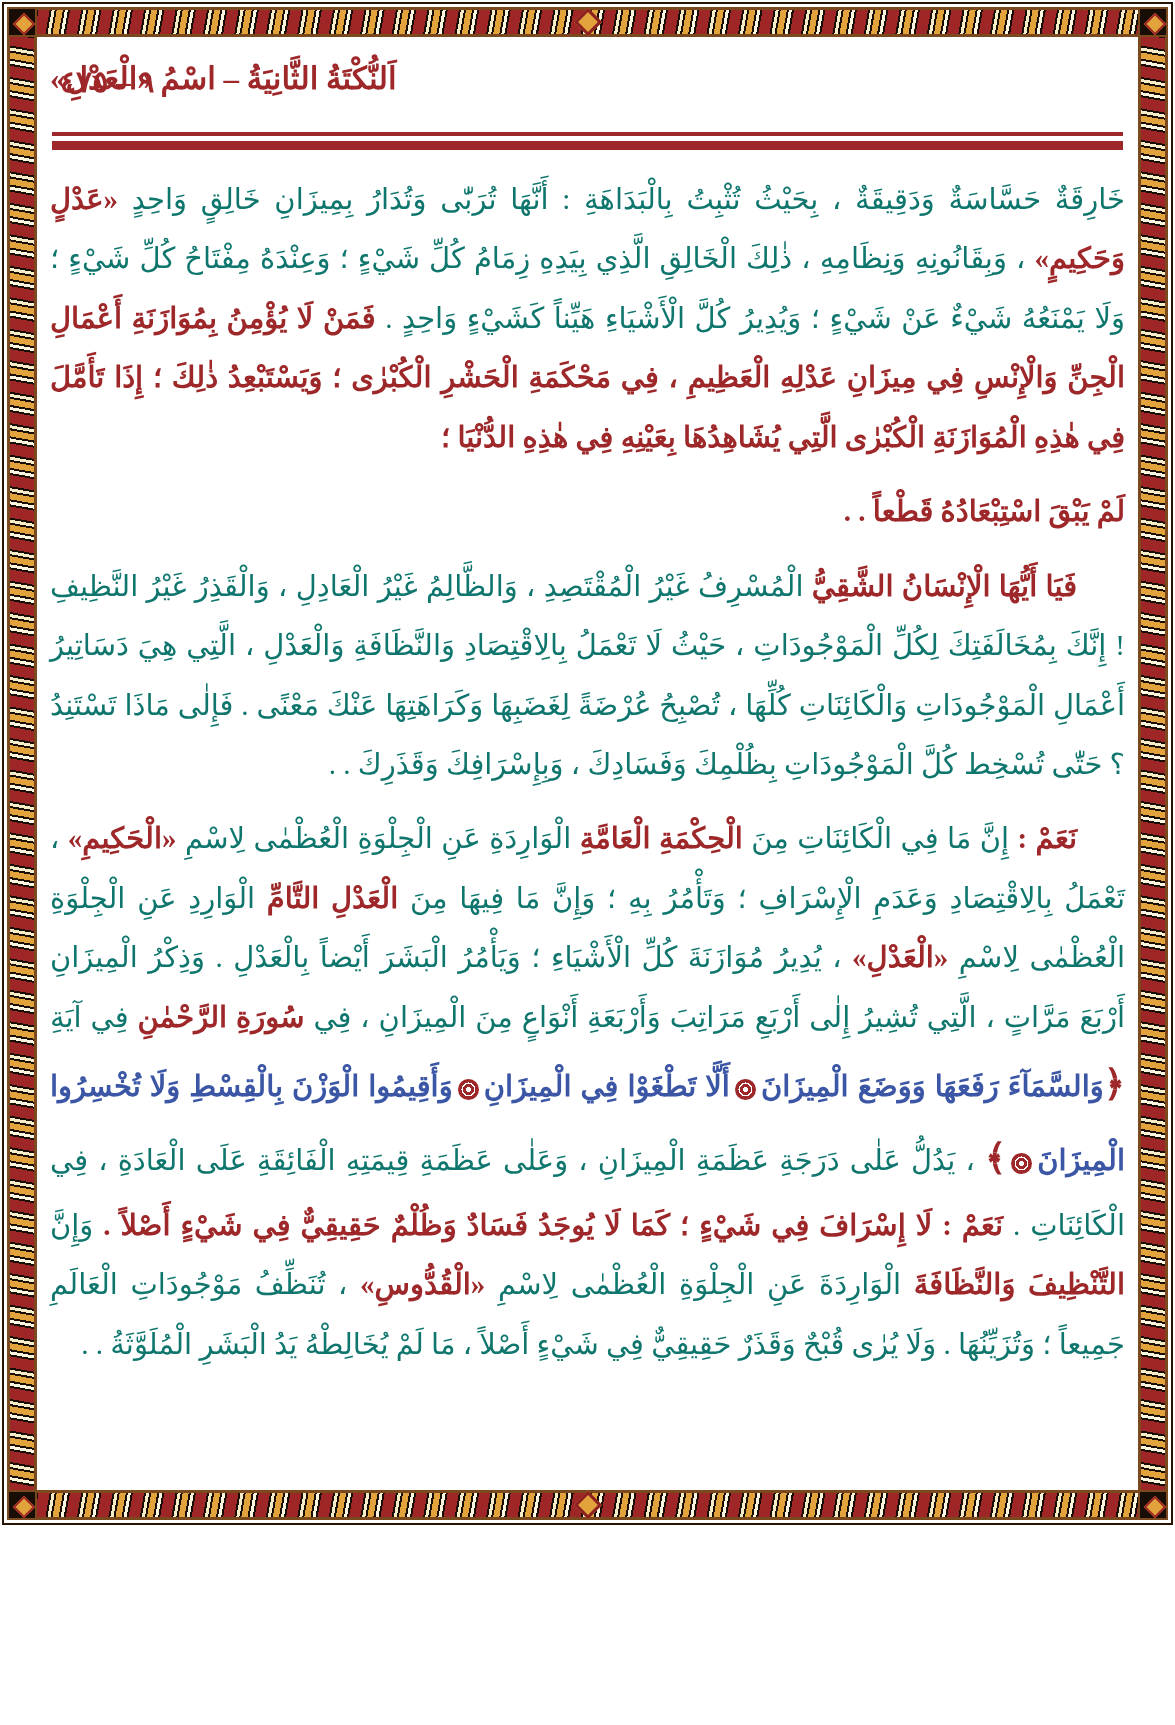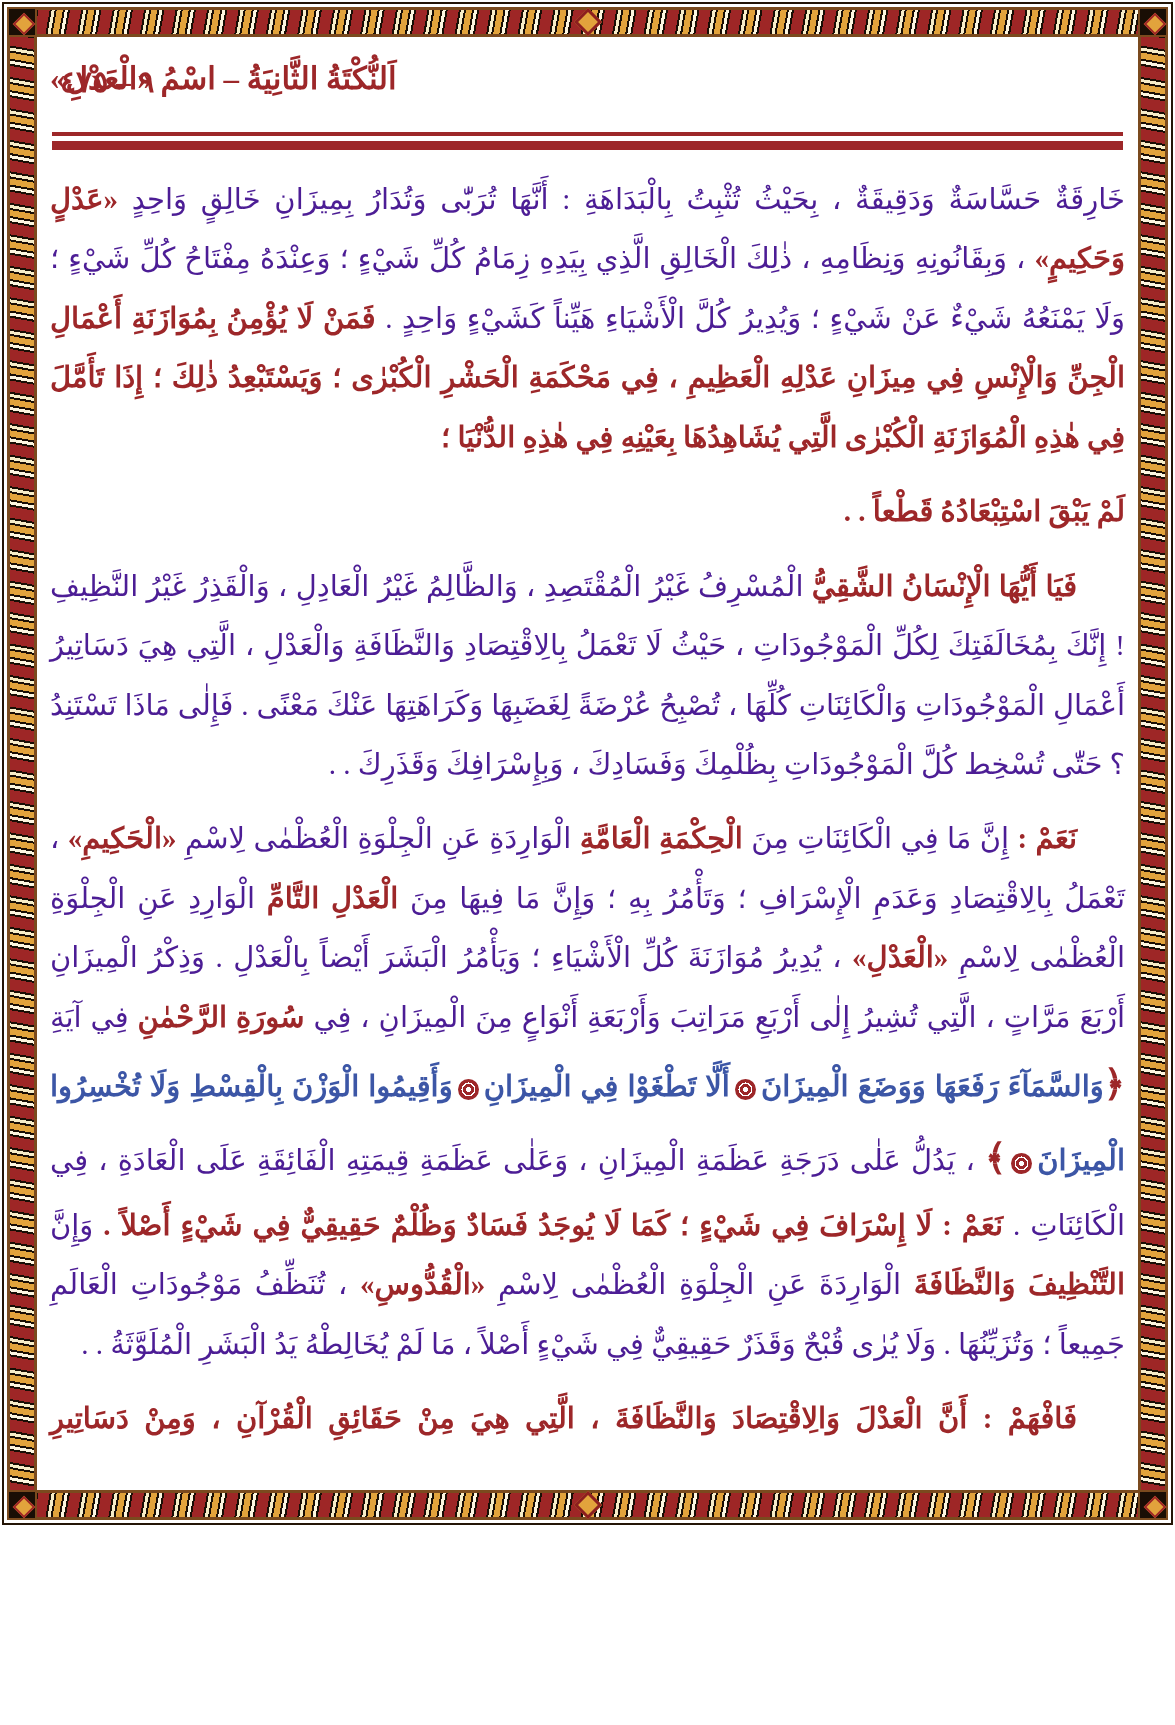--- a/index.html
+++ b/index.html
@@ -37,21 +37,21 @@
   .title{text-align:left;color:#9d2729;font-weight:bold;font-size:31px;padding-top:4px;}
   .rule{background:#9d2729;}
   .rule-thin{height:4px;margin:14px 2px 5px 2px;}
   .rule-thick{height:9px;margin:0 2px 20px 2px;}
 
   .body-text{font-size:29px;line-height:2.05;color:#161616;text-align:justify;}
   .para{margin:0 0 15px 0;}
   .para.indent{text-indent:48px;}
   .para.center{text-align:right;}
   .para.jlast{text-align-last:justify;}
-  .black{color:#4c1d95;}
+  .black{color:#0f766e;}
   .red{color:#9d2729;font-weight:bold;}
   .blue{color:#3c56a6;font-weight:bold;}
   .bracket-open,.bracket-close{color:#9d2729;font-weight:bold;font-size:1.25em;}
   .rosette{display:inline-block;vertical-align:middle;width:21px;height:21px;border-radius:50%;margin:0 5px;
     background:radial-gradient(circle at 50% 50%,
       #ffffff 0 2.5px,#9d2729 2.5px 5.5px,#ffffff 5.5px 7px,#9d2729 7px 10.5px);}
 </style>
 </head>
 <body>
 
@@ -75,16 +75,15 @@
       <div class="title">اَلنُّكْتَةُ الثَّانِيَةُ – اسْمُ «الْعَدْلِ»</div>
     </div>
     <div class="rule rule-thin"></div>
     <div class="rule rule-thick"></div>
 
     <div class="body-text">
         <div class="para"><span class="black">خَارِقَةٌ حَسَّاسَةٌ وَدَقِيقَةٌ ، بِحَيْثُ تُثْبِتُ بِالْبَدَاهَةِ : أَنَّهَا تُرَبّٰى وَتُدَارُ بِمِيزَانِ خَالِقٍ وَاحِدٍ </span><span class="red">«عَدْلٍ وَحَكِيمٍ»</span><span class="black"> ، وَبِقَانُونِهِ وَنِظَامِهِ ، ذٰلِكَ الْخَالِقِ الَّذِي بِيَدِهِ زِمَامُ كُلِّ شَيْءٍ ؛ وَعِنْدَهُ مِفْتَاحُ كُلِّ شَيْءٍ ؛ وَلَا يَمْنَعُهُ شَيْءٌ عَنْ شَيْءٍ ؛ وَيُدِيرُ كُلَّ الْأَشْيَاءِ هَيِّناً كَشَيْءٍ وَاحِدٍ . </span><span class="red">فَمَنْ لَا يُؤْمِنُ بِمُوَازَنَةِ أَعْمَالِ الْجِنِّ وَالْإِنْسِ فِي مِيزَانِ عَدْلِهِ الْعَظِيمِ ، فِي مَحْكَمَةِ الْحَشْرِ الْكُبْرٰى ؛ وَيَسْتَبْعِدُ ذٰلِكَ ؛ إِذَا تَأَمَّلَ فِي هٰذِهِ الْمُوَازَنَةِ الْكُبْرٰى الَّتِي يُشَاهِدُهَا بِعَيْنِهِ فِي هٰذِهِ الدُّنْيَا ؛</span></div>
         <div class="para center"><span class="red">لَمْ يَبْقَ اسْتِبْعَادُهُ قَطْعاً . .</span></div>
         <div class="para indent"><span class="red">فَيَا أَيُّهَا الْإِنْسَانُ الشَّقِيُّ </span><span class="black">الْمُسْرِفُ غَيْرُ الْمُقْتَصِدِ ، وَالظَّالِمُ غَيْرُ الْعَادِلِ ، وَالْقَذِرُ غَيْرُ النَّظِيفِ ! إِنَّكَ بِمُخَالَفَتِكَ لِكُلِّ الْمَوْجُودَاتِ ، حَيْثُ لَا تَعْمَلُ بِالِاقْتِصَادِ وَالنَّظَافَةِ وَالْعَدْلِ ، الَّتِي هِيَ دَسَاتِيرُ أَعْمَالِ الْمَوْجُودَاتِ وَالْكَائِنَاتِ كُلِّهَا ، تُصْبِحُ عُرْضَةً لِغَضَبِهَا وَكَرَاهَتِهَا عَنْكَ مَعْنًى . فَإِلٰى مَاذَا تَسْتَنِدُ ؟ حَتّٰى تُسْخِط كُلَّ الْمَوْجُودَاتِ بِظُلْمِكَ وَفَسَادِكَ ، وَبِإِسْرَافِكَ وَقَذَرِكَ . .</span></div>
         <div class="para indent"><span class="red">نَعَمْ : </span><span class="black">إِنَّ مَا فِي الْكَائِنَاتِ مِنَ </span><span class="red">الْحِكْمَةِ الْعَامَّةِ </span><span class="black">الْوَارِدَةِ عَنِ الْجِلْوَةِ الْعُظْمٰى لِاسْمِ </span><span class="red">«الْحَكِيمِ»</span><span class="black"> ، تَعْمَلُ بِالِاقْتِصَادِ وَعَدَمِ الْإِسْرَافِ ؛ وَتَأْمُرُ بِهِ ؛ وَإِنَّ مَا فِيهَا مِنَ </span><span class="red">الْعَدْلِ التَّامِّ </span><span class="black">الْوَارِدِ عَنِ الْجِلْوَةِ الْعُظْمٰى لِاسْمِ </span><span class="red">«الْعَدْلِ»</span><span class="black"> ، يُدِيرُ مُوَازَنَةَ كُلِّ الْأَشْيَاءِ ؛ وَيَأْمُرُ الْبَشَرَ أَيْضاً بِالْعَدْلِ . وَذِكْرُ الْمِيزَانِ أَرْبَعَ مَرَّاتٍ ، الَّتِي تُشِيرُ إِلٰى أَرْبَعِ مَرَاتِبَ وَأَرْبَعَةِ أَنْوَاعٍ مِنَ الْمِيزَانِ ، فِي </span><span class="red">سُورَةِ الرَّحْمٰنِ </span><span class="black">فِي آيَةِ </span><span class="bracket-open">﴿</span><span class="blue">وَالسَّمَآءَ رَفَعَهَا وَوَضَعَ الْمِيزَانَ</span><span class="rosette"></span><span class="blue">أَلَّا تَطْغَوْا فِي الْمِيزَانِ</span><span class="rosette"></span><span class="blue">وَأَقِيمُوا الْوَزْنَ بِالْقِسْطِ وَلَا تُخْسِرُوا الْمِيزَانَ</span><span class="rosette"></span><span class="bracket-close">﴾</span><span class="black"> ، يَدُلُّ عَلٰى دَرَجَةِ عَظَمَةِ الْمِيزَانِ ، وَعَلٰى عَظَمَةِ قِيمَتِهِ الْفَائِقَةِ عَلَى الْعَادَةِ ، فِي الْكَائِنَاتِ . </span><span class="red">نَعَمْ : لَا إِسْرَافَ فِي شَيْءٍ ؛ كَمَا لَا يُوجَدُ فَسَادٌ وَظُلْمٌ حَقِيقِيٌّ فِي شَيْءٍ أَصْلاً . </span><span class="black">وَإِنَّ </span><span class="red">التَّنْظِيفَ وَالنَّظَافَةَ </span><span class="black">الْوَارِدَةَ عَنِ الْجِلْوَةِ الْعُظْمٰى لِاسْمِ </span><span class="red">«الْقُدُّوسِ»</span><span class="black"> ، تُنَظِّفُ مَوْجُودَاتِ الْعَالَمِ جَمِيعاً ؛ وَتُزَيِّنُهَا . وَلَا يُرٰى قُبْحٌ وَقَذَرٌ حَقِيقِيٌّ فِي شَيْءٍ أَصْلاً ، مَا لَمْ يُخَالِطْهُ يَدُ الْبَشَرِ الْمُلَوَّثَةُ . .</span></div>
-        <div class="para indent jlast"><span class="red">فَافْهَمْ : أَنَّ الْعَدْلَ وَالِاقْتِصَادَ وَالنَّظَافَةَ ، الَّتِي هِيَ مِنْ حَقَائِقِ الْقُرْآنِ ، وَمِنْ دَسَاتِيرِ</span></div>
       </div>
   </div>
 </div>
 
 </body></html>

